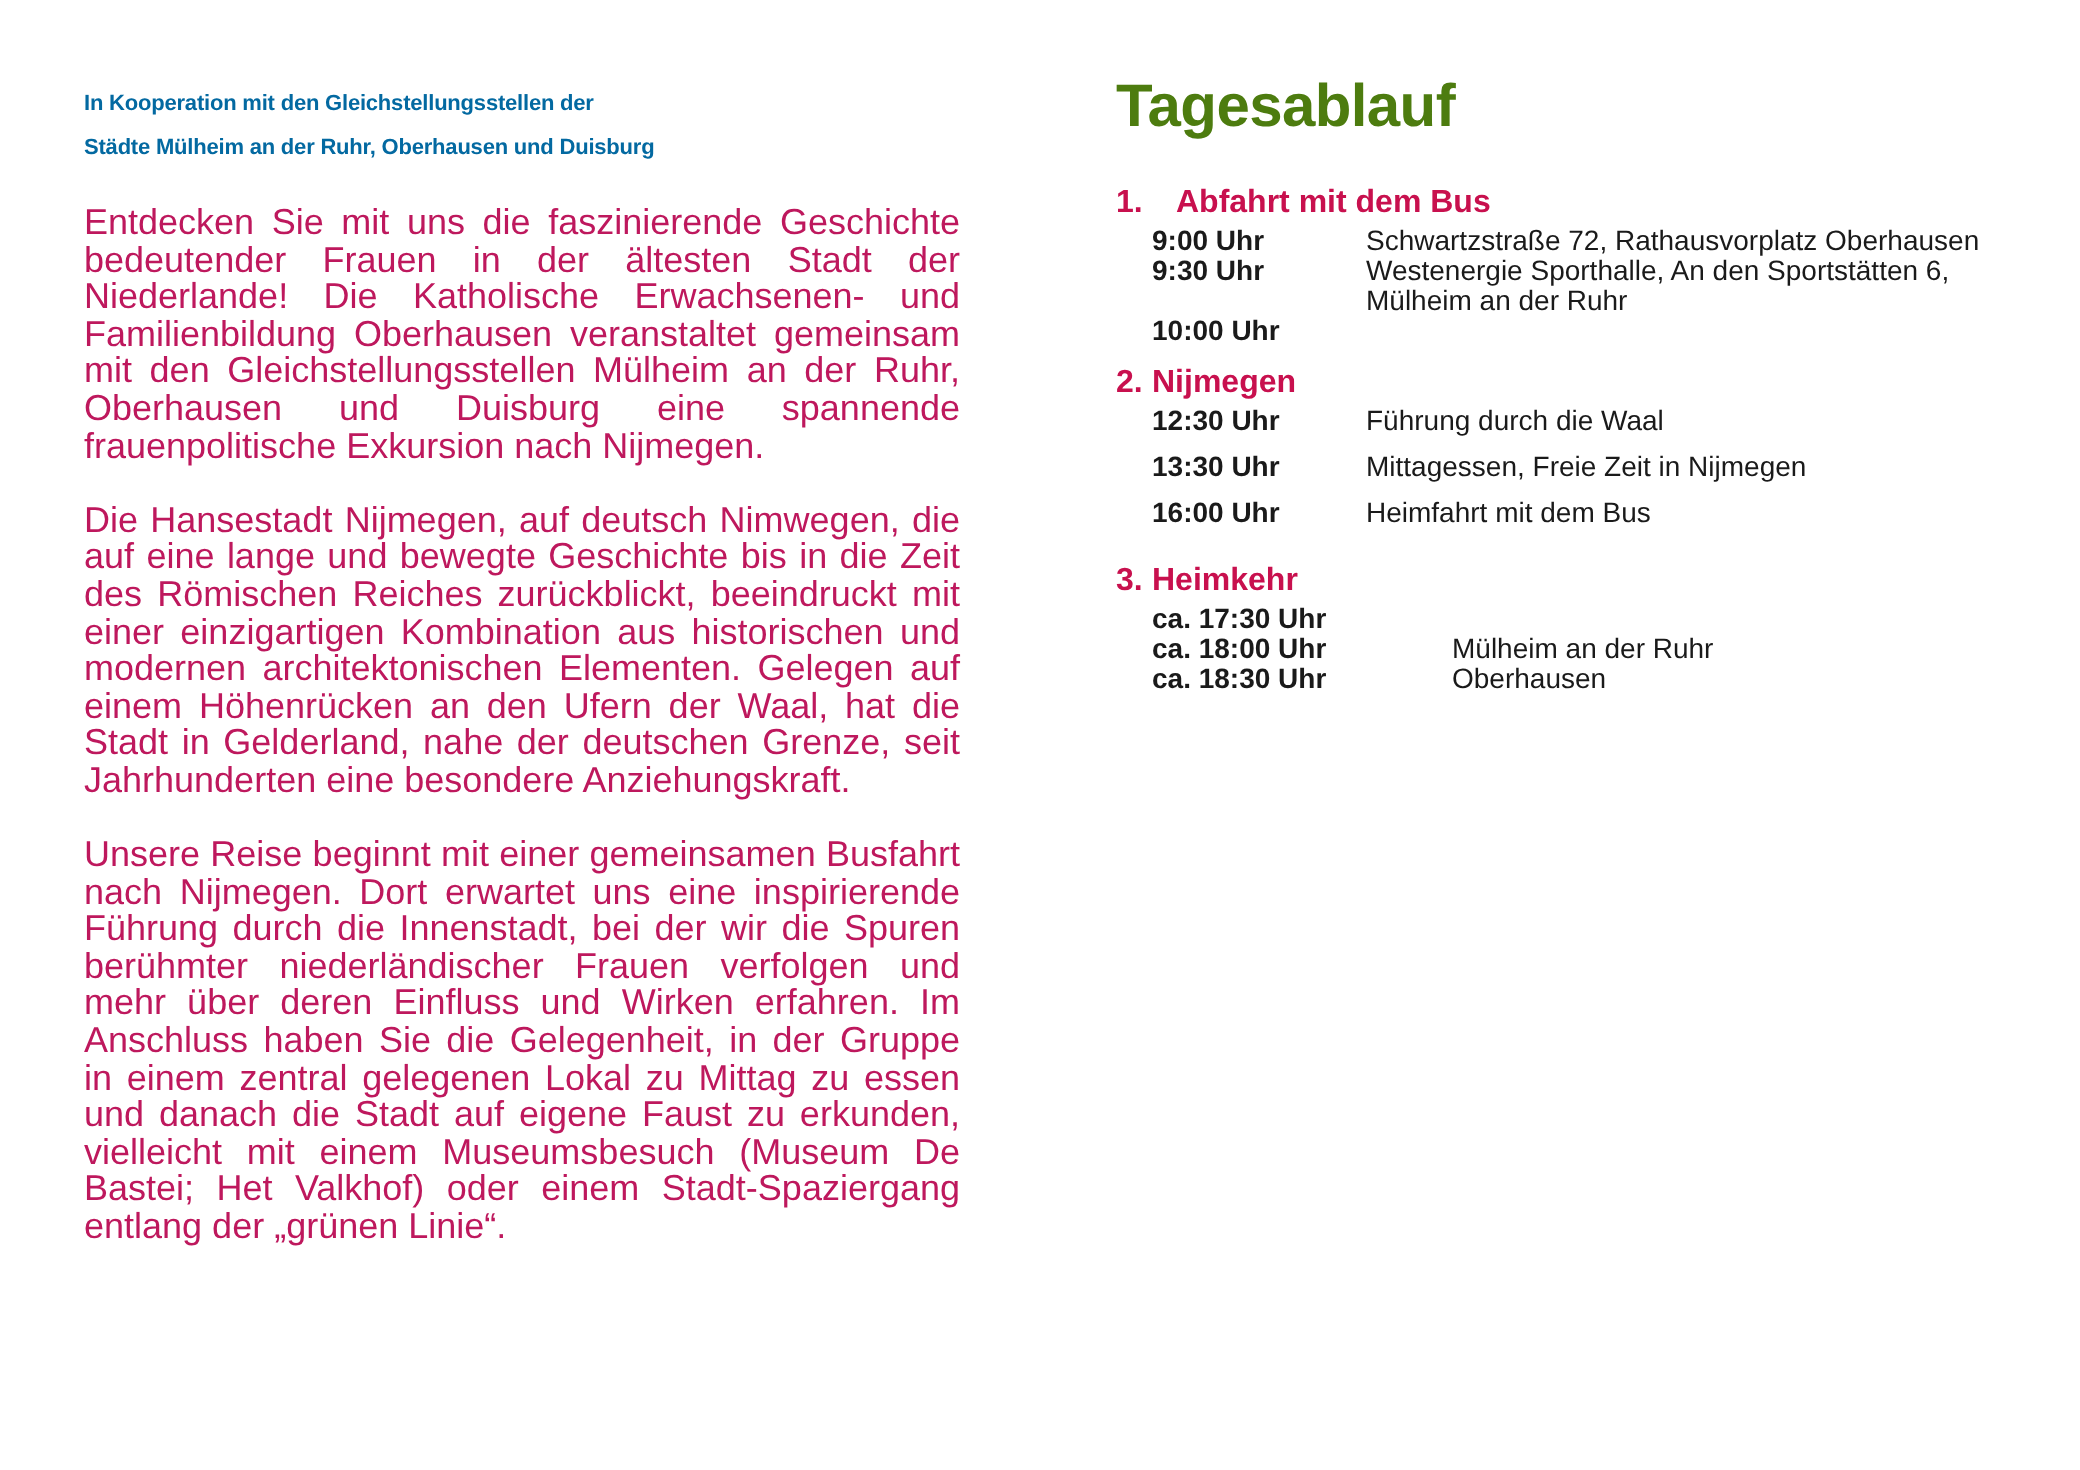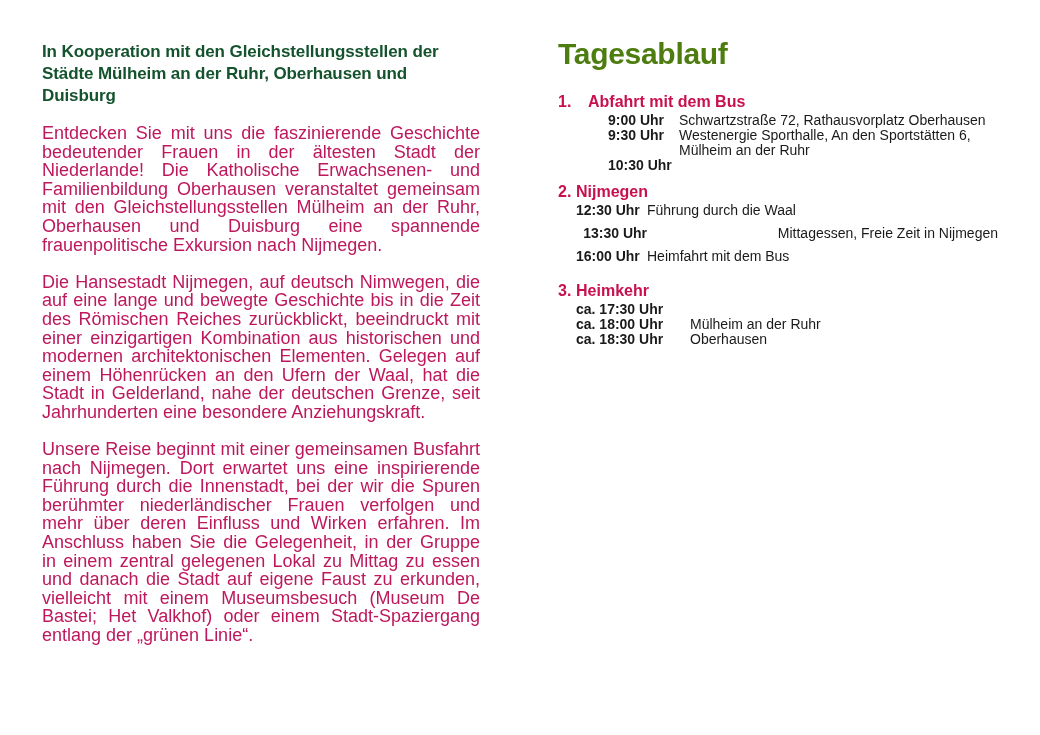--- a/index.html
+++ b/index.html
@@ -17,22 +17,22 @@
     }
     .left-col {
       position: absolute;
       left: 42px;
       top: 41px;
       width: 438px;
     }
     .intro-heading {
       font-family: "Liberation Sans", sans-serif;
       font-weight: bold;
-      color: #14532d;
-      font-size: 17px;
+      color: #0369a1;
+      font-size: 11px;
       line-height: 22px;
       margin: 0 0 17px 0;
       letter-spacing: -0.1px;
     }
     .body-para {
       font-family: "Liberation Sans", sans-serif;
       font-size: 18px;
       line-height: 18.6px;
       text-align: justify;
       margin: 0 0 18.6px 0;
@@ -78,25 +78,26 @@
       font-size: 14px;
       line-height: 15px;
       color: #1a1a1a;
     }
     .row .time {
       font-weight: bold;
       flex: 0 0 auto;
     }
     .row .desc {
       flex: 1 1 auto;
+      margin-left: 36px;
     }
-    .s1 .row .time { width: 71px; margin-left: 32px; }
+    .s1 .row .time { width: 71px; }
     .s2 .row .time { width: 71px; }
     .s3 .row .time { width: 114px; }
-    .gap-s { margin-top: 8px; text-align: right; }
+    .gap-s { margin-top: 8px; }
     .gap-xs { margin-top: 8px; }
     .sec-gap1 { margin-top: 9px; }
     .sec-gap2 { margin-top: 17px; }
     .s1 { margin-top: 0; }
   </style>
 </head>
 <body>
 
 <div class="left-col">
   <h2 class="intro-heading">
@@ -122,21 +123,21 @@
         <span class="desc">Schwartzstraße 72, Rathausvorplatz Oberhausen</span>
       </div>
       <div class="row">
         <span class="time">9:30 Uhr</span>
         <span class="desc">
           <span>Westenergie Sporthalle, An den Sportstätten 6,</span><br>
           <span>Mülheim an der Ruhr</span>
         </span>
       </div>
       <div class="row">
-        <span class="time">10:30 Uhr</span>
+        <span class="time">10:00 Uhr</span>
       </div>
     </div>
   </div>
 
   <div class="section s2 sec-gap1">
     <div class="section-heading">
       <span class="num">2.</span>
       <span>Nijmegen</span>
     </div>
     <div class="schedule" style="margin-top:1px;">

